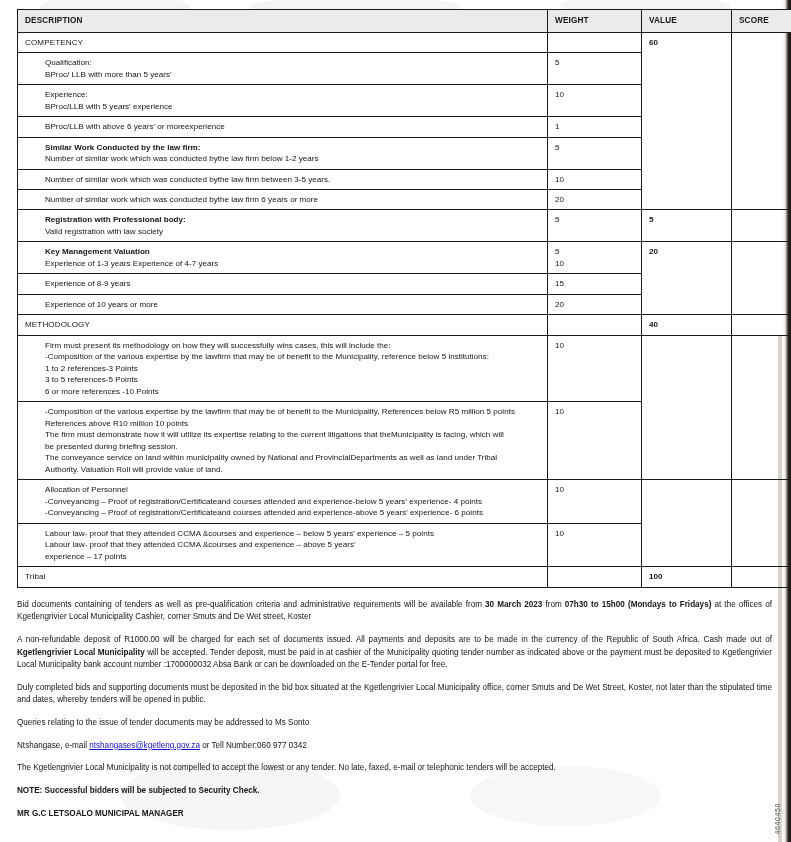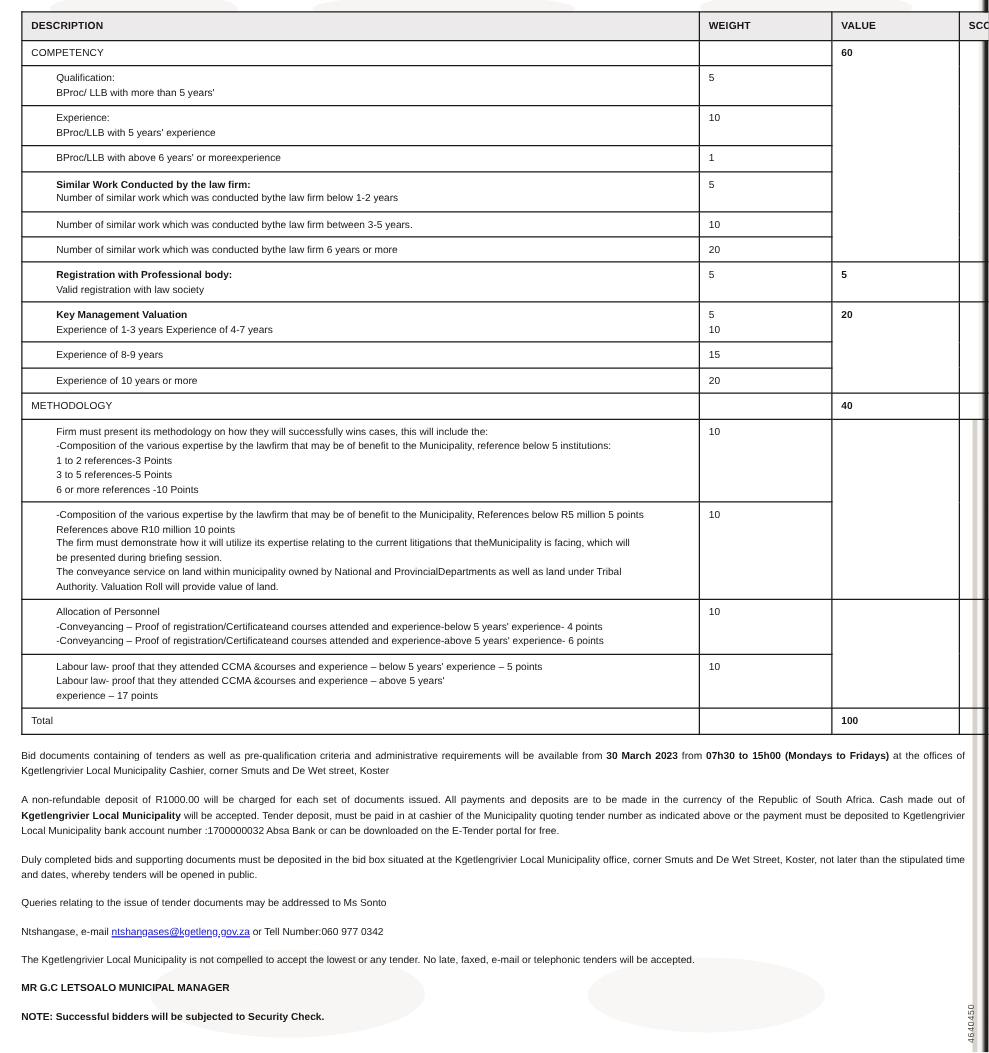--- a/index.html
+++ b/index.html
@@ -45,21 +45,21 @@
   
   table.eval {
     width: 755px;
     border-collapse: collapse;
     table-layout: fixed;
     font-size: 8.1px;
     line-height: 1.42;
   }
   table.eval td, table.eval th {
     border: 1.1px solid #1a1a1a;
-    padding: 4px 18px 4px 7px;
+    padding: 4px 6px 4px 7px;
     vertical-align: top;
     text-align: left;
   }
   table.eval thead th {
     background: #eceaea;
     font-size: 8.2px;
     font-weight: bold;
     letter-spacing: .15px;
     padding-top: 5px;
     padding-bottom: 5px;
@@ -293,21 +293,21 @@
         <tr>
           <td>
             <span class="ln">Labour law- proof that they attended CCMA &amp;courses and experience – below 5 years' experience – 5 points</span>
             <span class="ln">Labour law- proof that they attended CCMA &amp;courses and experience – above  5 years'</span>
             <span class="ln">experience – 17 points</span>
           </td>
           <td class="num">10</td>
         </tr>
 
         <tr>
-          <td class="sect">Total</td>
+          <td class="sect">Tribal</td>
           <td class="num"></td>
           <td class="valcell">100</td>
           <td class="score"></td>
         </tr>
 
       </tbody>
     </table>
 
     <div class="notes">
 
@@ -316,22 +316,22 @@
       <p><span>A non-refundable deposit of R1000.00 will be charged for each set of documents issued. All payments and deposits are to be made in the currency of the Republic of South Africa. Cash made out of </span><span class="note-bold">Kgetlengrivier Local Municipality</span><span> will be accepted. Tender deposit, must be paid in at cashier of the Municipality quoting tender number as indicated above or the payment must be deposited to Kgetlengrivier Local Municipality bank account number :1700000032 Absa Bank or can be downloaded on the E-Tender portal for free.</span></p>
 
       <p>Duly completed bids and supporting documents must be deposited in the bid box situated at the Kgetlengrivier Local Municipality office, corner Smuts and De Wet Street, Koster, not later than the stipulated time and dates, whereby tenders will be opened in public.</p>
 
       <p>Queries relating to the issue of tender documents may be addressed to Ms Sonto</p>
 
       <p><span>Ntshangase, e-mail </span><a class="mail" href="#">ntshangases@kgetleng.gov.za</a><span> or Tell Number:060 977 0342</span></p>
 
       <p>The Kgetlengrivier Local Municipality is not compelled to accept the lowest or any tender. No late, faxed, e-mail or telephonic tenders will be accepted.</p>
 
+      <p class="note-bold">NOTE: Successful bidders will be subjected to Security Check.</p>
+
       <p class="note-bold">MR G.C LETSOALO MUNICIPAL MANAGER</p>
-
-      <p class="note-bold">NOTE: Successful bidders will be subjected to Security Check.</p>
 
     </div>
   </div>
 
   <div class="vcode">4640450</div>
 
 </div>
 
 </body></html>

